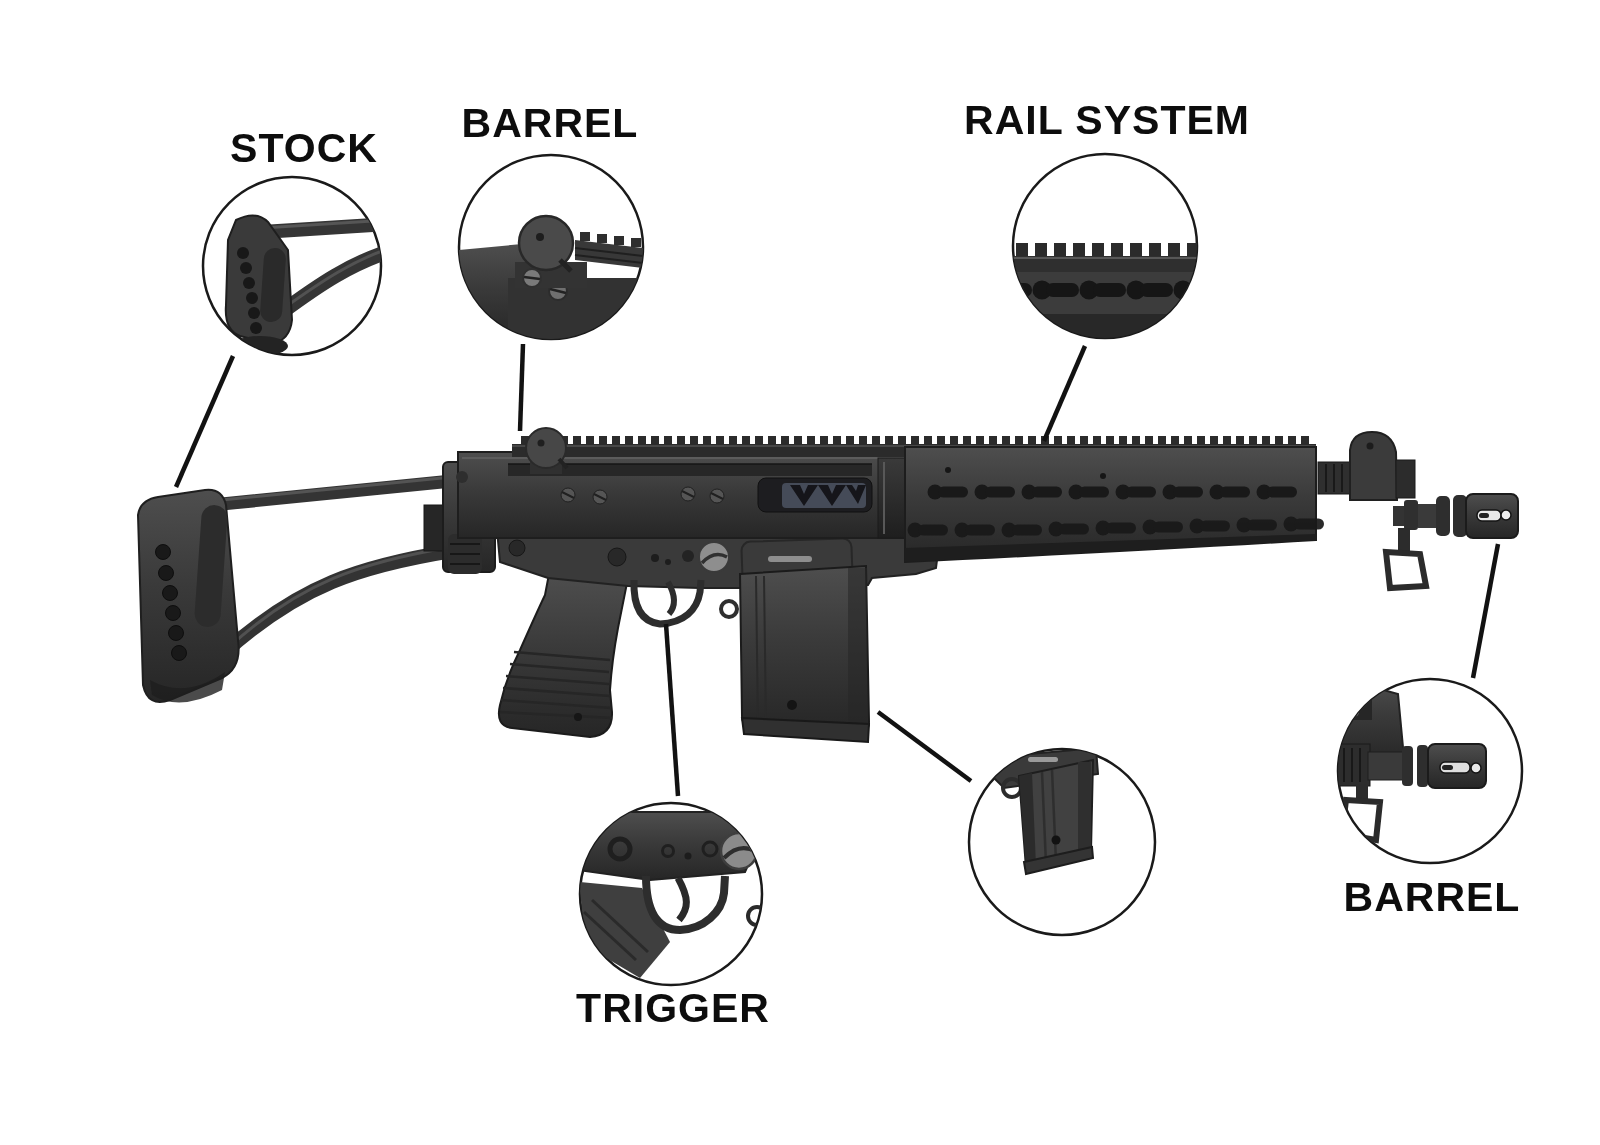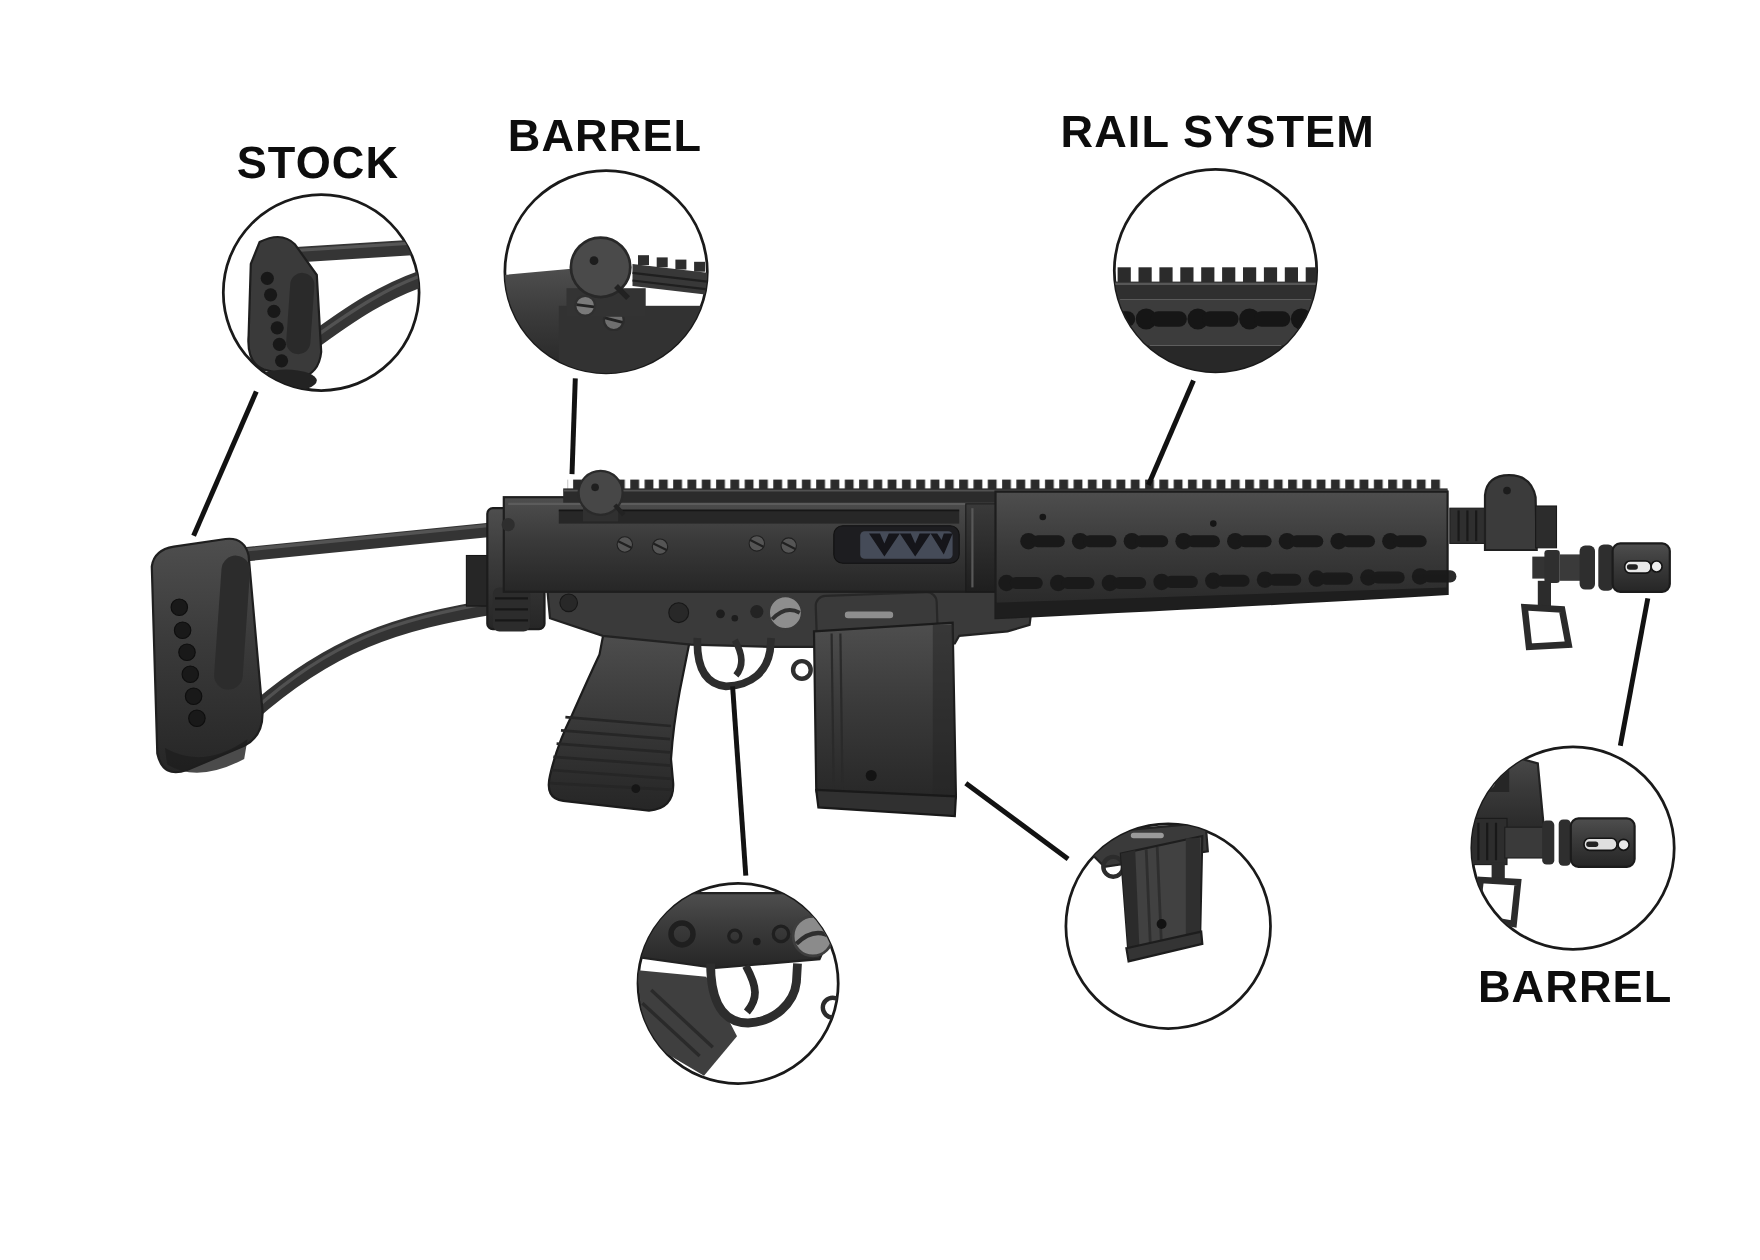--- a/index.html
+++ b/index.html
@@ -12,21 +12,21 @@
   .canvas{
     position:relative;width:1600px;height:1145px;background:var(--background);
     overflow:hidden;font-family:"Liberation Sans",sans-serif;
   }
   .canvas svg{position:absolute;left:0;top:0;}
   .part-label{
     position:absolute;transform:translateX(-50%);
     font-weight:bold;font-size:41px;letter-spacing:1px;line-height:1;
     color:var(--label-color);white-space:nowrap;
   }
-  .lbl-stock{left:289px;top:128px;}
+  .lbl-stock{left:304px;top:128px;}
   .lbl-sight{left:550px;top:103px;}
   .lbl-rail{left:1107px;top:100px;text-align:right;}
   .lbl-trigger{left:673px;top:988px;}
   .lbl-magazine{left:1059px;top:952px;}
   .lbl-barrel{left:1432px;top:877px;text-align:center;}
 </style>
 </head>
 <body>
 
 <div class="canvas">
@@ -375,14 +375,15 @@
       <circle cx="1476" cy="768" r="5" fill="#e8e8e8" stroke="#141414" stroke-width="1.5"></circle>
       <rect x="1356" y="784" width="12" height="18" fill="#2c2c2c"></rect>
       <path d="M1346,800 L1380,802 L1376,840 L1342,834 Z" fill="none" stroke="#2b2b2b" stroke-width="6"></path>
     </g>
   </g>
 </svg>
 
   <div class="part-label lbl-stock">STOCK</div>
   <div class="part-label lbl-sight">BARREL</div>
   <div class="part-label lbl-rail">RAIL SYSTEM</div>
+  <div class="part-label lbl-trigger">TRIGGER</div>
   <div class="part-label lbl-barrel">BARREL</div>
 </div>
 
 </body></html>

